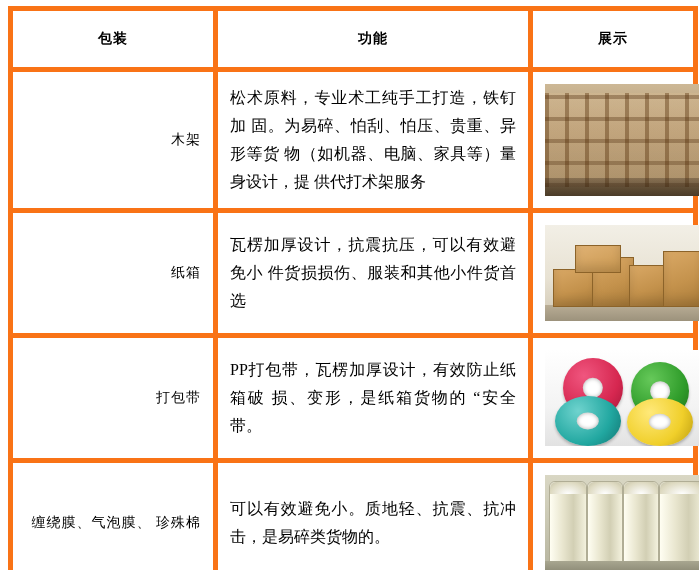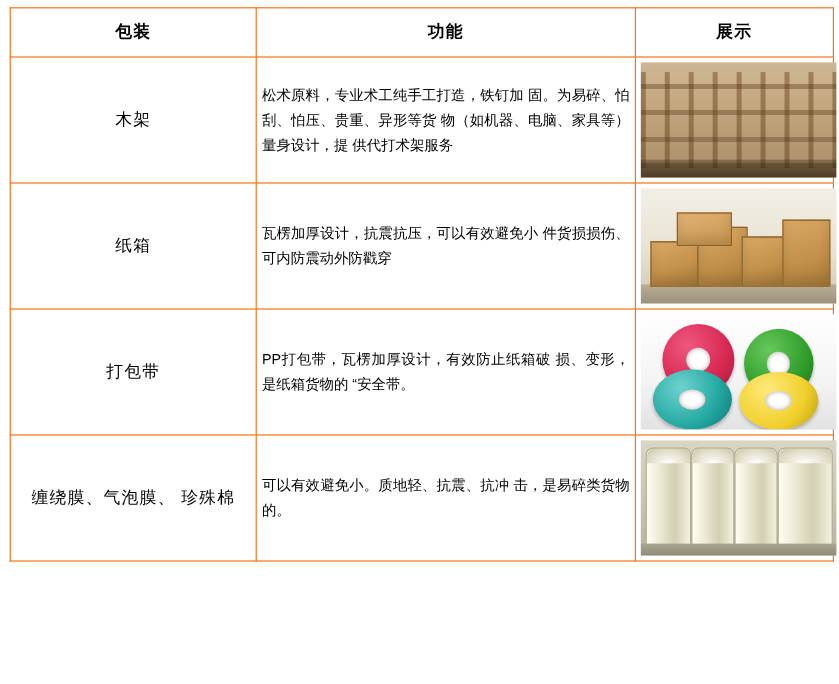--- a/index.html
+++ b/index.html
@@ -22,43 +22,44 @@
     padding: 4px 6px 4px 6px;
   }
   table.pkg-table {
     border-collapse: collapse;
     width: 687px;
     table-layout: fixed;
     margin: 2px 0 0 2px;
   }
   table.pkg-table th,
   table.pkg-table td {
-    border: 1px solid #f97316;
+    border: 5px solid #f97316;
     vertical-align: middle;
-    padding: 4px;
+    padding: 12px;
+    font-family: Liberation Serif, serif;
   }
   col.c-name { width: 205px; }
   col.c-func { width: 315px; }
   col.c-show { width: 165px; }
 
   thead th {
     height: 32px;
     font-size: 14px;
     font-weight: bold;
     text-align: center;
     letter-spacing: 1px;
   }
   td.name-cell {
-    text-align: center;
+    text-align: right;
     font-size: 14px;
     letter-spacing: 1px;
     padding: 4px 6px;
   }
   td.func-cell {
-    font-size: 12px;
+    font-size: 16px;
     line-height: 1.75;
     padding: 10px 12px 10px 10px;
     text-align: justify;
   }
   td.show-cell {
     padding: 0;
     height: 96px;
   }
   .row-h-1 { height: 96px; }
   .row-h-2 { height: 96px; }
@@ -224,21 +225,21 @@
       <tr class="row-h-1">
         <td class="name-cell">木架</td>
         <td class="func-cell">松术原料，专业术工纯手工打造，铁钉加 固。为易碎、怕刮、怕压、贵重、异形等货 物（如机器、电脑、家具等）量身设计，提 供代打术架服务</td>
         <td class="show-cell">
           <span class="photo photo-crate"></span>
         </td>
       </tr>
 
       <tr class="row-h-2">
         <td class="name-cell">纸箱</td>
-        <td class="func-cell">瓦楞加厚设计，抗震抗压，可以有效避免小 件货损损伤、可内防震动外防戳穿</td>
+        <td class="func-cell">瓦楞加厚设计，抗震抗压，可以有效避免小 件货损损伤、服装和其他小件货首选</td>
         <td class="show-cell">
           <span class="photo photo-carton">
             <span class="floor"></span>
             <span class="bx b1"></span>
             <span class="bx b2"></span>
             <span class="bx b3"></span>
             <span class="bx b4"></span>
             <span class="bx b5"></span>
           </span>
         </td>

